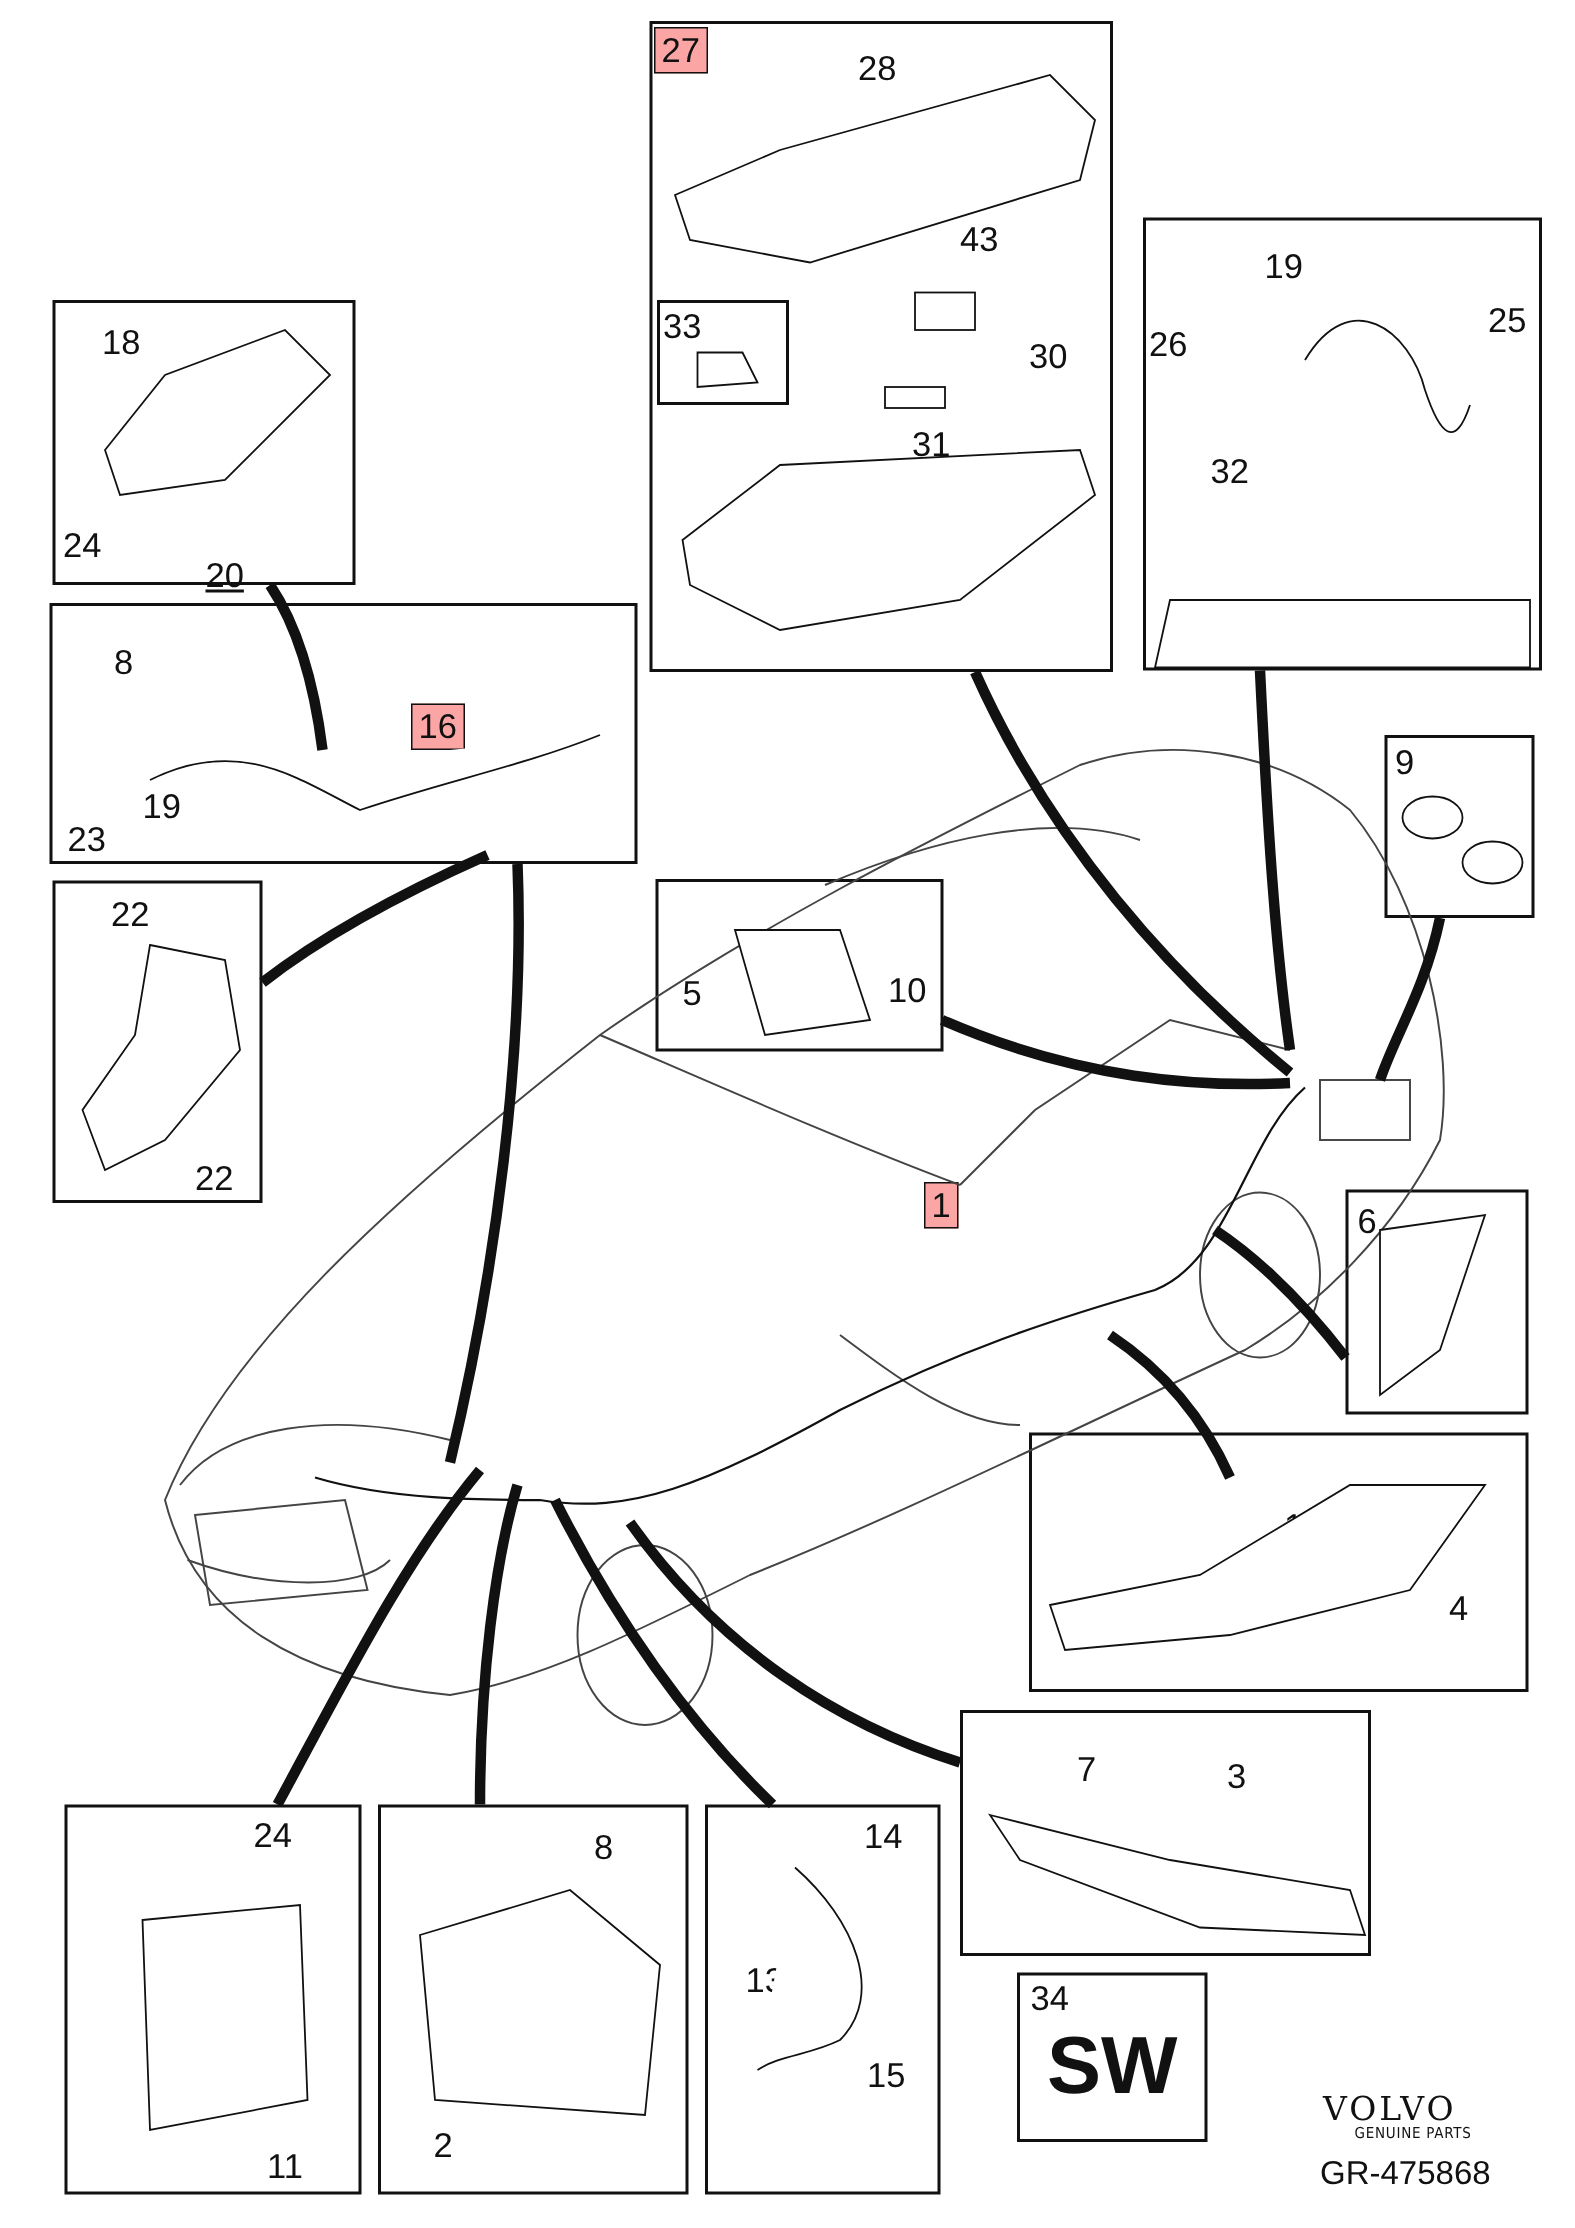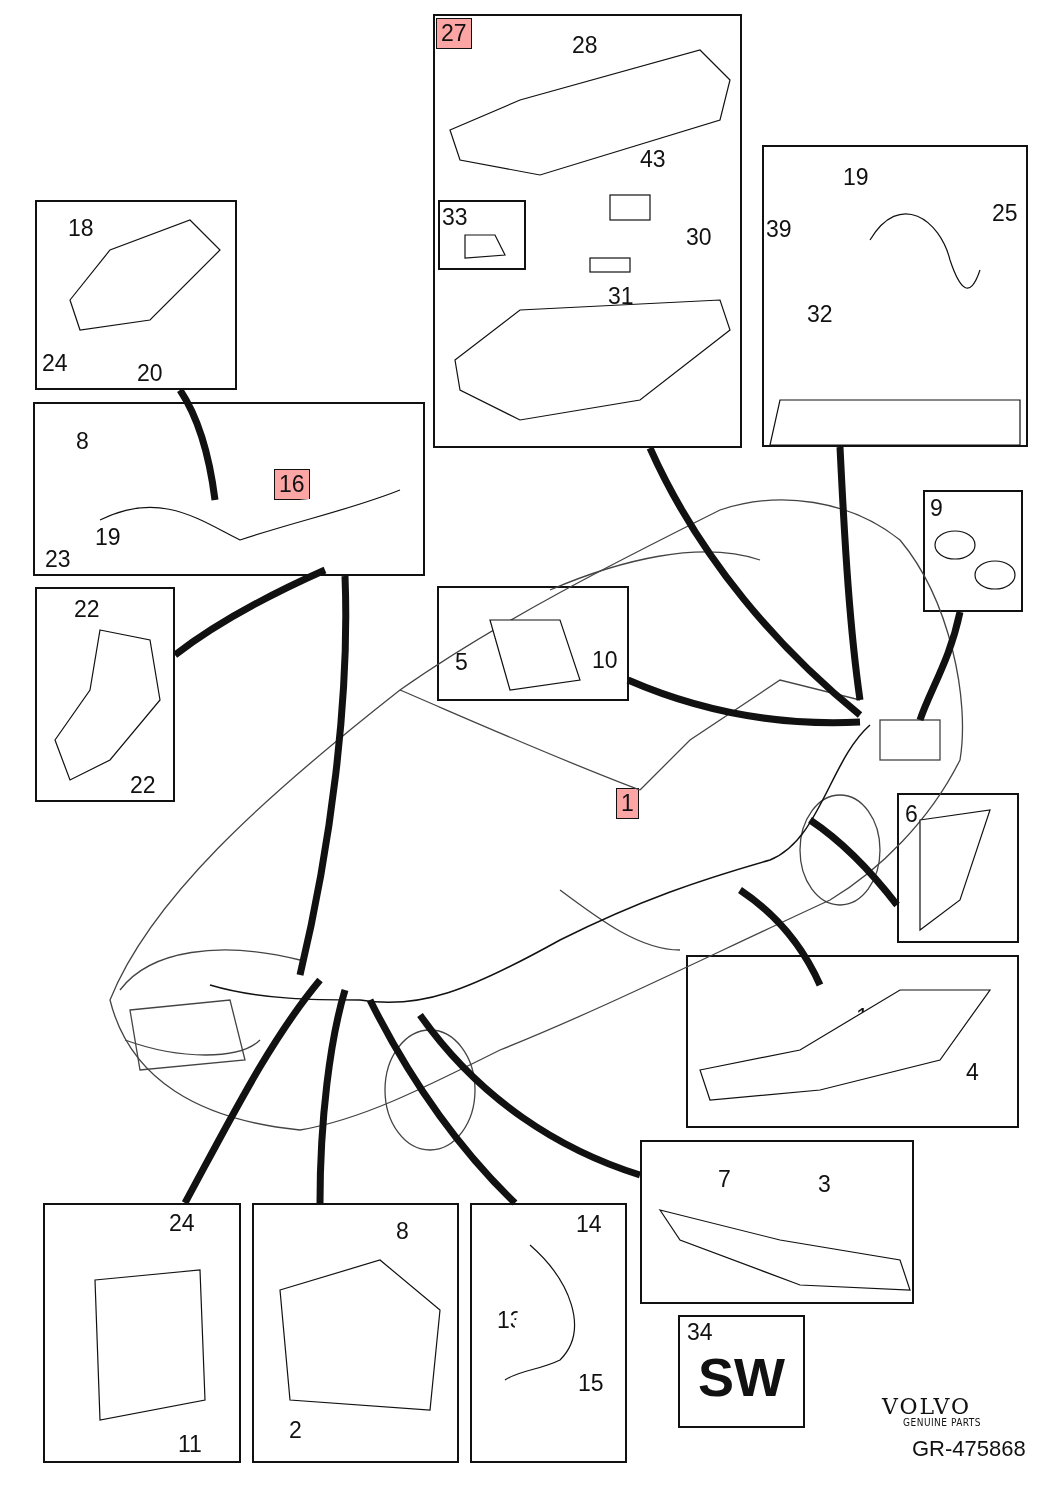--- a/index.html
+++ b/index.html
@@ -20,28 +20,28 @@
 <div class="tag" style="left:436px;top:18px;">27</div>
 <div class="box" style="left:438px;top:200px;width:88px;height:70px;"></div>
 <div class="num" style="left:442px;top:206px;">33</div>
 <div class="num" style="left:572px;top:34px;">28</div>
 <div class="num" style="left:640px;top:148px;">43</div>
 <div class="num" style="left:686px;top:226px;text-align:center;">30</div>
 <div class="num" style="left:608px;top:285px;">31</div>
 
 <div class="box" style="left:762px;top:145px;width:266px;height:302px;"></div>
 <div class="num" style="left:843px;top:166px;">19</div>
-<div class="num" style="left:766px;top:218px;">39</div>
+<div class="num" style="left:766px;top:218px;">26</div>
 <div class="num" style="left:992px;top:202px;">25</div>
 <div class="num" style="left:807px;top:303px;">32</div>
 
 <div class="box" style="left:35px;top:200px;width:202px;height:190px;"></div>
 <div class="num" style="left:68px;top:217px;">18</div>
 <div class="num" style="left:42px;top:352px;">24</div>
-<div class="num" style="left:137px;top:362px;">20</div>
+<div class="num" style="left:137px;top:372px;text-decoration:underline;">20</div>
 
 <div class="box" style="left:33px;top:402px;width:392px;height:174px;"></div>
 <div class="tag" style="left:274px;top:469px;">16</div>
 <div class="num" style="left:76px;top:430px;">8</div>
 <div class="num" style="left:45px;top:548px;">23</div>
 <div class="num" style="left:95px;top:526px;">19</div>
 
 <div class="box" style="left:923px;top:490px;width:100px;height:122px;"></div>
 <div class="num" style="left:930px;top:497px;">9</div>
 
@@ -79,21 +79,21 @@
 <div class="num" style="left:576px;top:1213px;">14</div>
 <div class="num" style="left:497px;top:1309px;">13</div>
 <div class="num" style="left:578px;top:1372px;">15</div>
 
 <div class="box" style="left:678px;top:1315px;width:127px;height:113px;"></div>
 <div class="num" style="left:687px;top:1321px;">34</div>
 <div class="sw" style="left:698px;top:1350px;">SW</div>
 
 <div class="logo" style="left:882px;top:1394px;">VOLVO</div>
 <div class="genuine" style="left:903px;top:1417px;">GENUINE PARTS</div>
-<div class="grnum" style="left:912px;top:1436px;text-align:right;">GR-475868</div>
+<div class="grnum" style="left:880px;top:1436px;text-align:right;">GR-475868</div>
 
 <svg class="art" width="1050" height="1485">
   <g fill="none" stroke="#444" stroke-width="1.3">
     <path d="M110 1000 C150 900 260 800 400 690 C500 620 620 560 720 510 C780 490 850 500 900 540 C950 600 970 700 960 760 C930 820 880 870 830 900 C700 960 600 1010 500 1050 C420 1090 360 1120 300 1130 C200 1120 130 1080 110 1000 Z"></path>
     <path d="M400 690 C470 720 560 760 640 790"></path>
     <path d="M550 590 C620 560 700 540 760 560"></path>
     <path d="M120 990 C150 950 220 940 300 960"></path>
     <path d="M125 1040 C180 1060 240 1060 260 1040"></path>
     <ellipse cx="430" cy="1090" rx="45" ry="60"></ellipse>
     <ellipse cx="840" cy="850" rx="40" ry="55"></ellipse>

